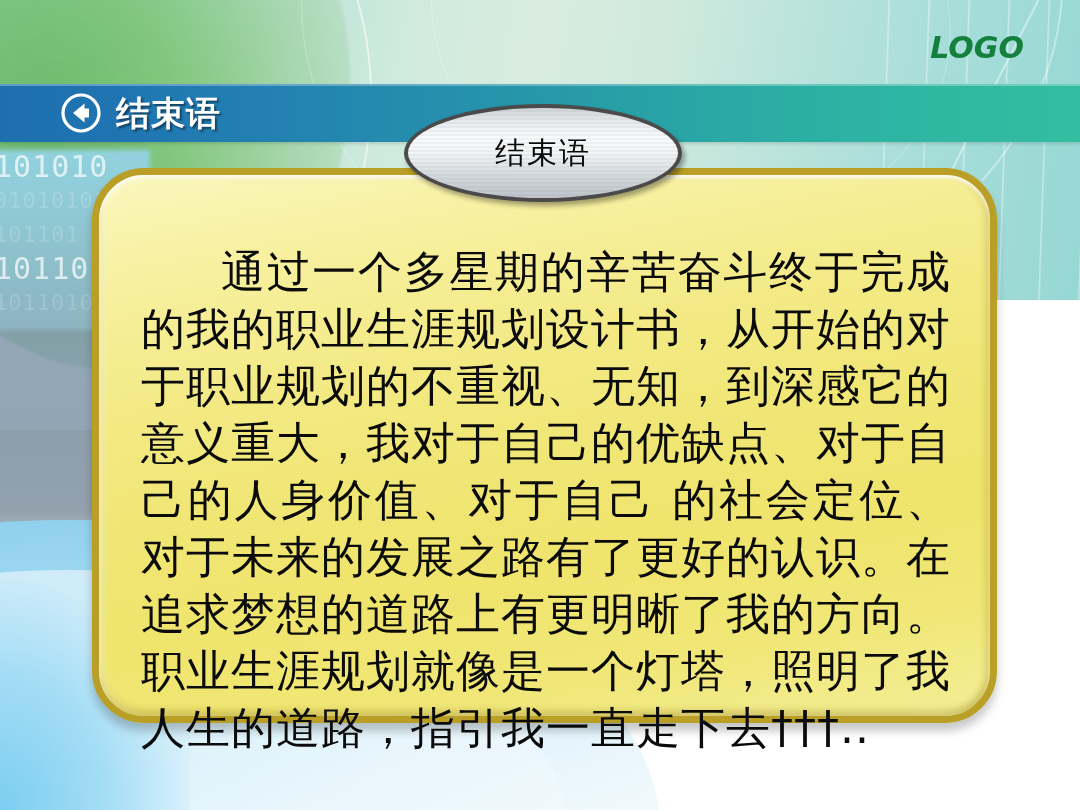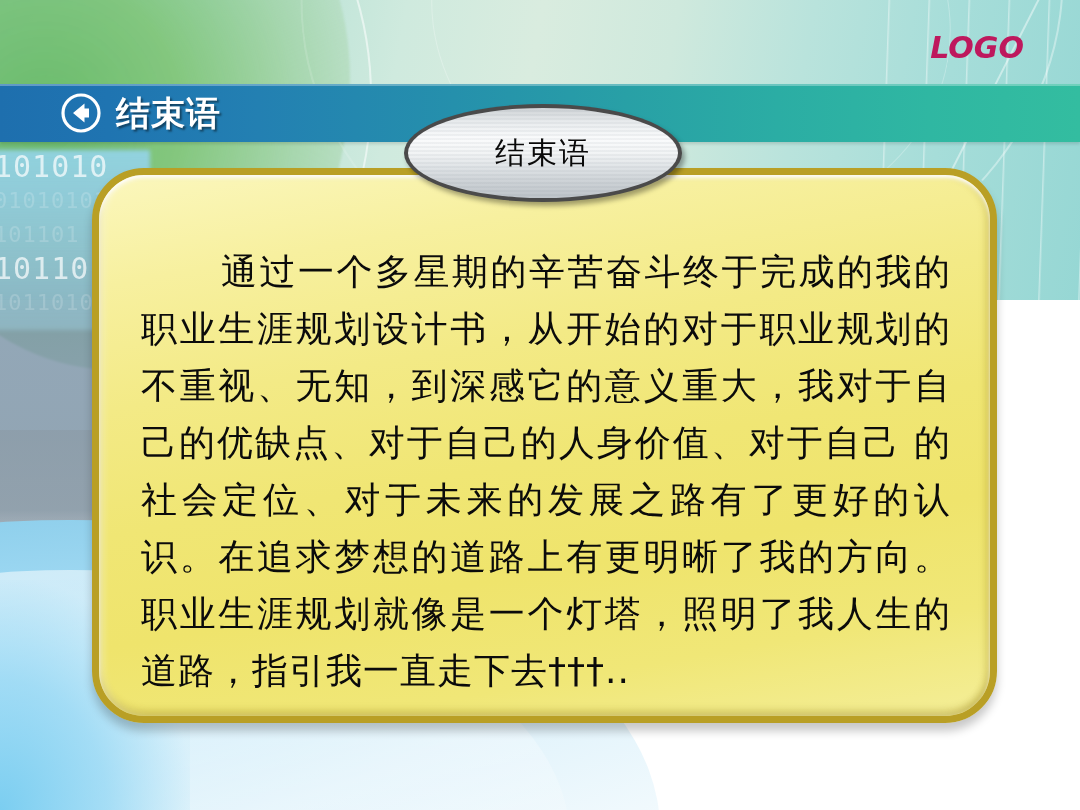--- a/index.html
+++ b/index.html
@@ -232,21 +232,21 @@
   }
 
   
   .logo {
     position: absolute;
     right: 56px; top: 30px;
     font-family: "DejaVu Sans", sans-serif;
     font-size: 30px;
     font-style: italic;
     font-weight: bold;
-    color: #be185d;
+    color: #15803d;
     letter-spacing: 0px;
   }
 
   
   .badge {
     position: absolute;
     left: 404px; top: 104px;
     width: 278px; height: 98px;
     border-radius: 50%;
     background: #4a4a4a;
@@ -316,21 +316,21 @@
       inset 0 3px 4px rgba(255,255,255,0.75),
       inset 0 -6px 7px rgba(150,125,20,0.30),
       inset 5px 0 6px rgba(255,255,255,0.35),
       inset -5px 0 6px rgba(160,135,25,0.22);
   }
   .panel-text {
     position: absolute;
     left: 42px; top: 68px;
     width: 810px;
     font-family: "DejaVu Sans", sans-serif;
-    font-size: 36px;
+    font-size: 44px;
     line-height: 57px;
     color: #0b0b0b;
     letter-spacing: 1px;
     text-indent: 80px;
     text-align: justify;
     font-weight: 500;
     white-space: pre-wrap;
   }
 </style>
 </head>

